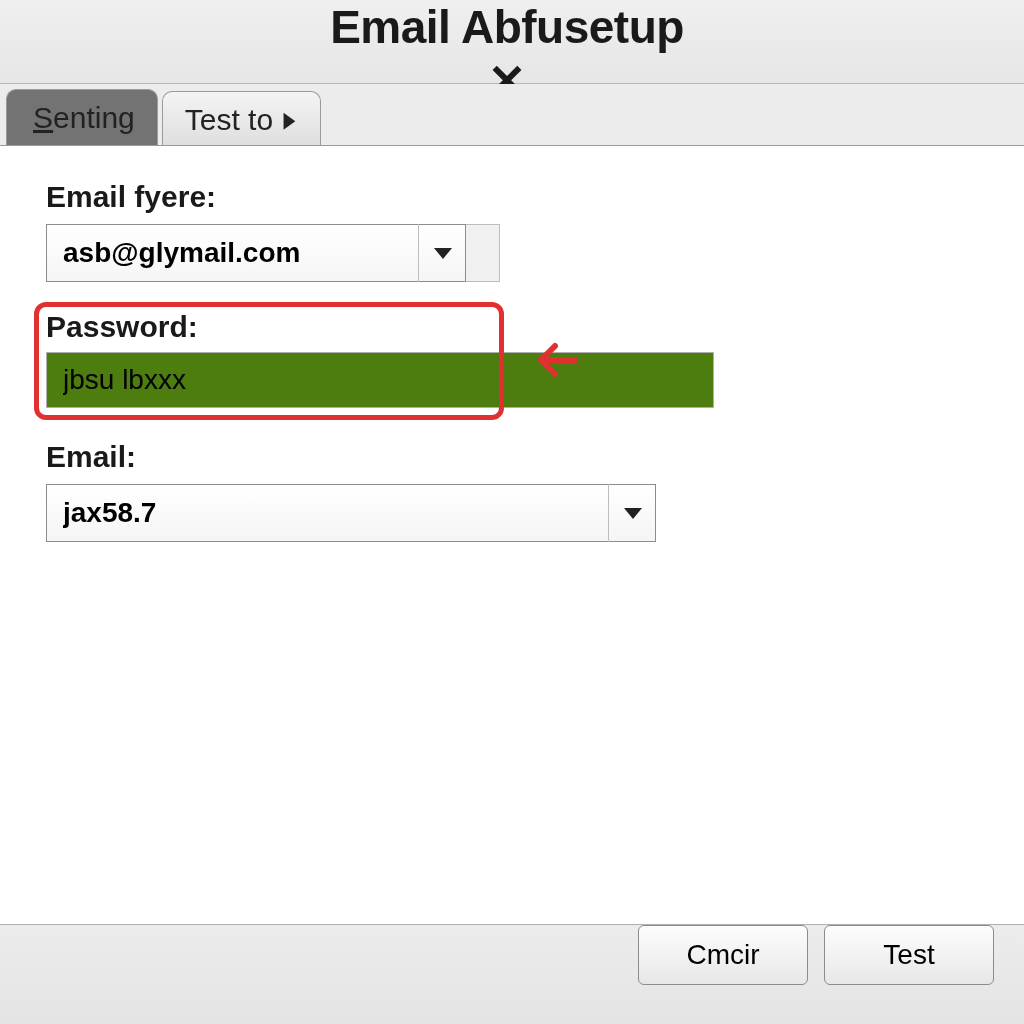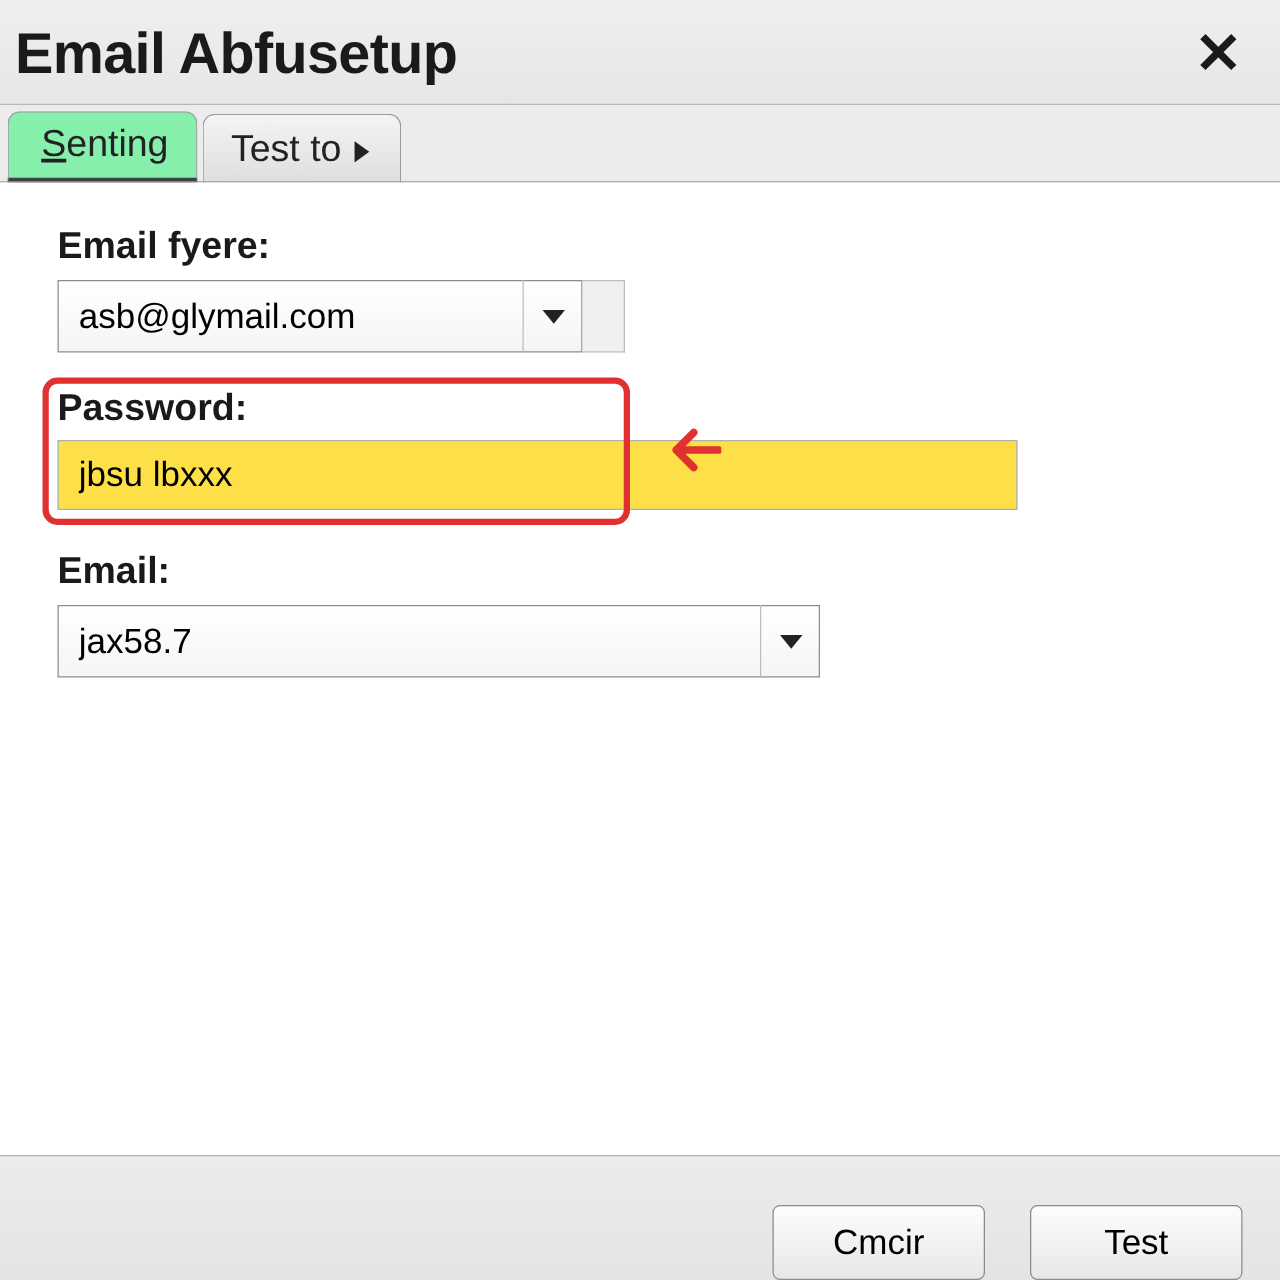--- a/index.html
+++ b/index.html
@@ -18,20 +18,21 @@
   }
   
   .titlebar {
     height: 84px;
     display: flex;
     align-items: center;
     justify-content: space-between;
     padding: 0 22px 0 12px;
     border-bottom: 1px solid #b8b8b8;
     background: linear-gradient(#efefef, #e6e6e6);
+    flex-direction: column;
   }
   .titlebar-title {
     font-size: 46px;
     font-weight: 900;
     letter-spacing: -0.5px;
   }
   .close-x {
     font-size: 46px;
     font-weight: 700;
     line-height: 1;
@@ -68,22 +69,22 @@
     border-top-right-radius: 10px;
     display: flex;
     align-items: center;
     font-size: 30px;
     cursor: pointer;
     background: linear-gradient(#f4f4f4, #dedede);
     color: #222;
     position: relative;
   }
   .tab.active {
-    background: #86efac;
-    border-bottom: 5px solid #404040;
+    background: #737373;
+    border-bottom: 2px solid #404040;
     height: 58px;
     padding-left: 26px;
   }
   .tab .ul-first::first-letter { text-decoration: underline; }
   .tab .chev {
     margin-left: 8px;
     font-size: 22px;
     display: inline-block;
     transform: scaleX(0.7);
   }
@@ -109,20 +110,21 @@
   }
   .combo.wide { width: 610px; }
   .combo-input {
     width: 100%;
     height: 100%;
     border: 1px solid #8c8c8c;
     background: linear-gradient(#ffffff, #f5f5f5);
     font-size: 28px;
     padding: 0 54px 0 16px;
     outline: none;
+    font-weight: bold;
   }
   .combo-arrow {
     position: absolute;
     right: 0;
     top: 0;
     bottom: 0;
     width: 48px;
     border-left: 1px solid #bdbdbd;
     display: flex;
     align-items: center;
@@ -160,48 +162,48 @@
     position: absolute;
     left: -2px;
     top: -2px;
     width: 470px;
     height: 118px;
     border: 5px solid #e03030;
     border-radius: 12px;
     pointer-events: none;
   }
   .password-input {
-    width: 768px;
+    width: 668px;
     height: 56px;
     border: 1px solid #b0b0b0;
     font-size: 28px;
     padding: 0 16px;
-    background: #fde047;
+    background: #4d7c0f;
     outline: none;
   }
   .red-arrow {
     position: absolute;
     left: 485px;
     top: 34px;
     color: #e03030;
     font-size: 40px;
     font-weight: 900;
   }
   .red-arrow svg { width: 56px; height: 44px; }
 
   
   .footer {
     height: 100px;
     background: linear-gradient(#ececec, #e4e4e4);
     border-top: 1px solid #b0b0b0;
     display: flex;
-    align-items: flex-end;
+    align-items: flex-start;
     justify-content: flex-end;
     padding: 0 30px;
-    gap: 36px;
+    gap: 16px;
   }
   .btn {
     min-width: 170px;
     height: 60px;
     border: 1px solid #8c8c8c;
     border-radius: 6px;
     background: linear-gradient(#fdfdfd, #e7e7e7);
     font-size: 28px;
     cursor: pointer;
     padding: 0 24px;

